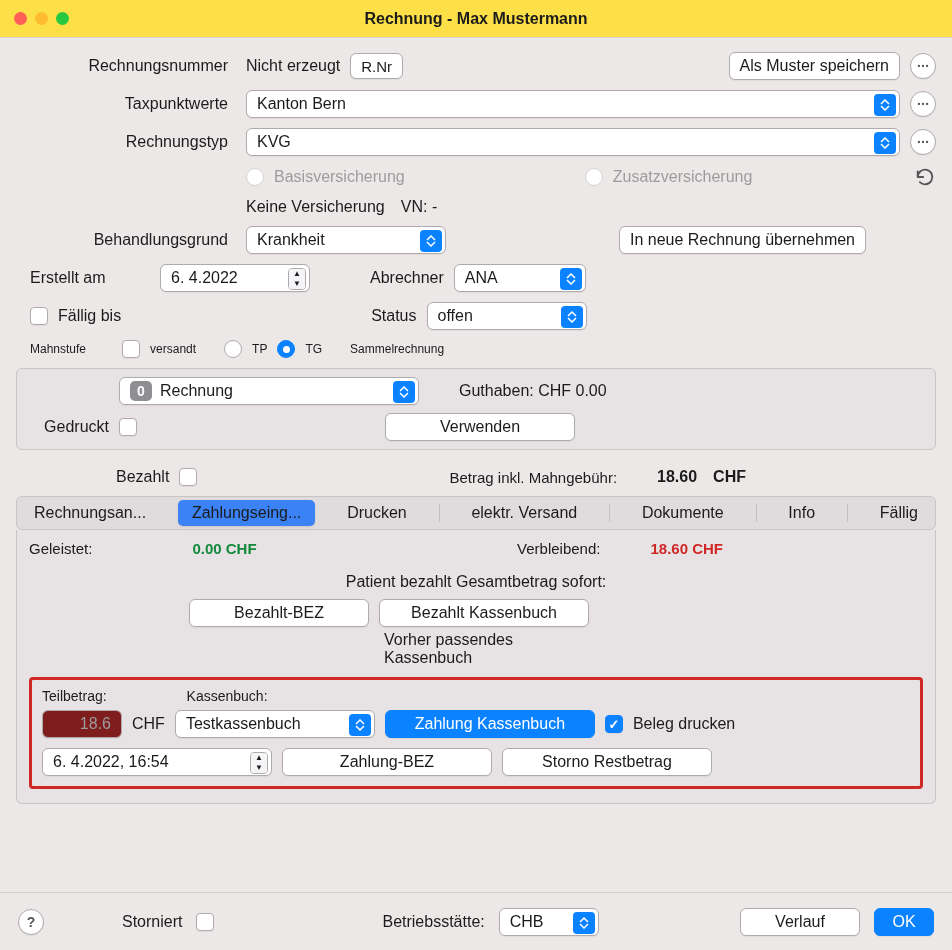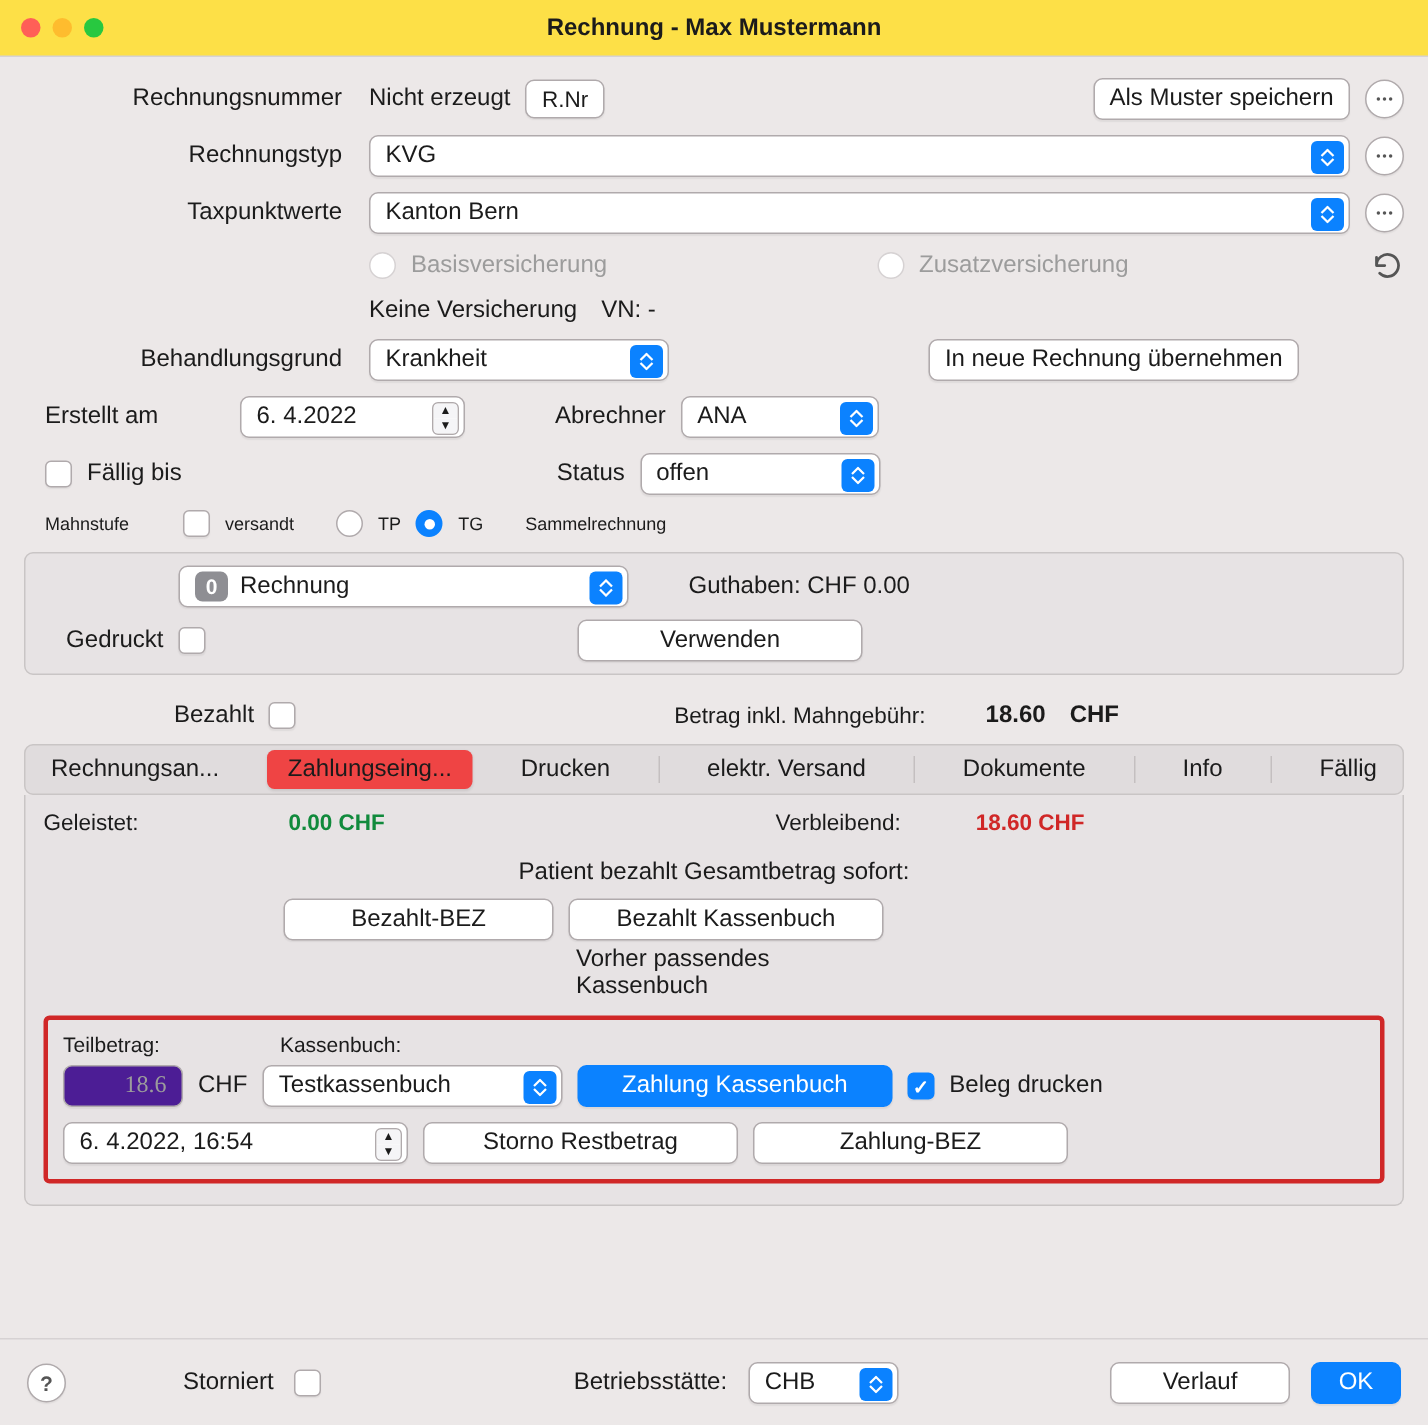--- a/index.html
+++ b/index.html
@@ -149,21 +149,21 @@
     padding:3px;
     align-items:center;
     justify-content:space-between;
   }
   .tab {
     padding:4px 14px;
     border-radius:5px;
     cursor:pointer;
     white-space:nowrap;
   }
-  .tab.active { background:#ef4444; box-shadow:0 1px 2px rgba(0,0,0,0.1);}
+  .tab.active { background:#3b82f6; box-shadow:0 1px 2px rgba(0,0,0,0.1);}
   .tab-sep { width:1px; height:18px; background:#c4bfc0; }
 
   .red-box {
     border:3px solid var(--red);
     border-radius:4px;
     padding:8px 10px 10px;
     margin-top:10px;
   }
 
   .footer {
@@ -181,21 +181,21 @@
     display:inline-flex; align-items:center; justify-content:center;
     background:#8e8e93; color:#fff; font-weight:700;
     border-radius:5px; height:20px; min-width:22px; padding:0 5px;
     font-size:14px;
   }
 
   .reload-icon svg, .ellipsis-icon svg { display:block; }
 
   .select.wide { flex:1; }
 
-  .field.ghost { color: var(--text-dim); background:#4c1d95;font-family:Liberation Serif, serif; }
+  .field.ghost { color: var(--text-dim); background:#7f1d1d; }
 </style>
 </head>
 <body>
 
 <div class="titlebar">
   <div class="traffic">
     <div class="tl close"></div>
     <div class="tl min"></div>
     <div class="tl max"></div>
   </div>
@@ -213,45 +213,45 @@
     <span class="circle-btn">
       <svg width="14" height="14" viewBox="0 0 24 24">
           <circle cx="5" cy="12" r="2" fill="#555"></circle>
           <circle cx="12" cy="12" r="2" fill="#555"></circle>
           <circle cx="19" cy="12" r="2" fill="#555"></circle>
         </svg>
     </span>
   </div>
 
   <div class="row">
-    <div class="label-col">Rechnungstyp</div>
+    <div class="label-col">Taxpunktwerte</div>
     <div class="select wide">
-      <span>KVG</span>
+      <span>Kanton Bern</span>
       <span class="caret">
         <svg width="10" height="6">
             <path d="M1 5 L5 1 L9 5" stroke="#fff" stroke-width="1.5" fill="none"></path>
           </svg>
         <svg width="10" height="6">
             <path d="M1 1 L5 5 L9 1" stroke="#fff" stroke-width="1.5" fill="none"></path>
           </svg>
       </span>
     </div>
     <span class="circle-btn">
       <svg width="14" height="14" viewBox="0 0 24 24">
           <circle cx="5" cy="12" r="2" fill="#555"></circle>
           <circle cx="12" cy="12" r="2" fill="#555"></circle>
           <circle cx="19" cy="12" r="2" fill="#555"></circle>
         </svg>
     </span>
   </div>
 
   <div class="row">
-    <div class="label-col">Taxpunktwerte</div>
+    <div class="label-col">Rechnungstyp</div>
     <div class="select wide">
-      <span>Kanton Bern</span>
+      <span>KVG</span>
       <span class="caret">
         <svg width="10" height="6">
             <path d="M1 5 L5 1 L9 5" stroke="#fff" stroke-width="1.5" fill="none"></path>
           </svg>
         <svg width="10" height="6">
             <path d="M1 1 L5 5 L9 1" stroke="#fff" stroke-width="1.5" fill="none"></path>
           </svg>
       </span>
     </div>
     <span class="circle-btn">
@@ -464,22 +464,22 @@
         <span>Beleg drucken</span>
       </div>
       <div class="row" style="margin-bottom:0">
         <div class="date" style="width:230px">
           <span>6.  4.2022, 16:54</span>
           <span class="stepper">
               <span>▲</span>
               <span>▼</span>
             </span>
         </div>
+        <span class="btn" style="width:210px;justify-content:center">Zahlung-BEZ</span>
         <span class="btn" style="width:210px;justify-content:center">Storno Restbetrag</span>
-        <span class="btn" style="width:210px;justify-content:center">Zahlung-BEZ</span>
       </div>
     </div>
 
   </div>
 
 </div>
 
 <div class="footer">
   <span class="circle-btn" style="font-weight:700">?</span>
   <div style="width:50px"></div>

